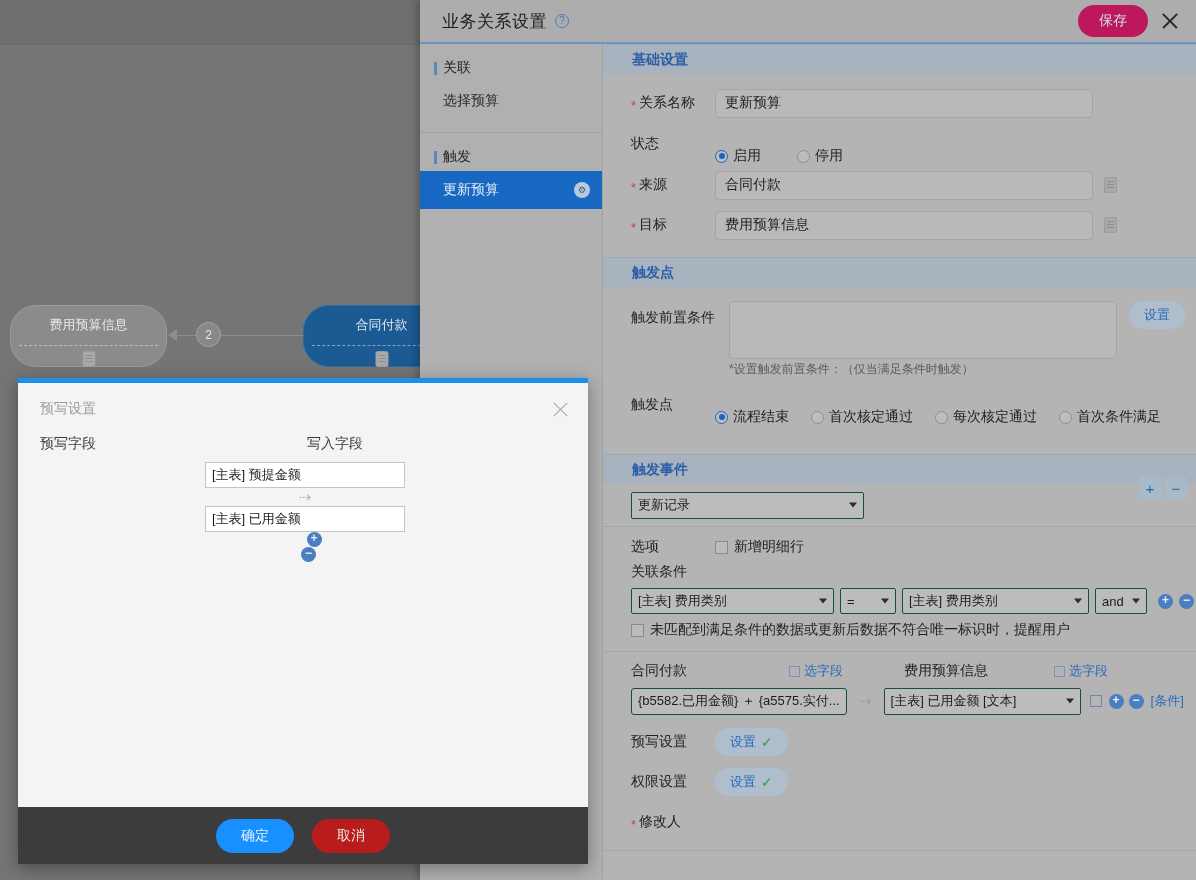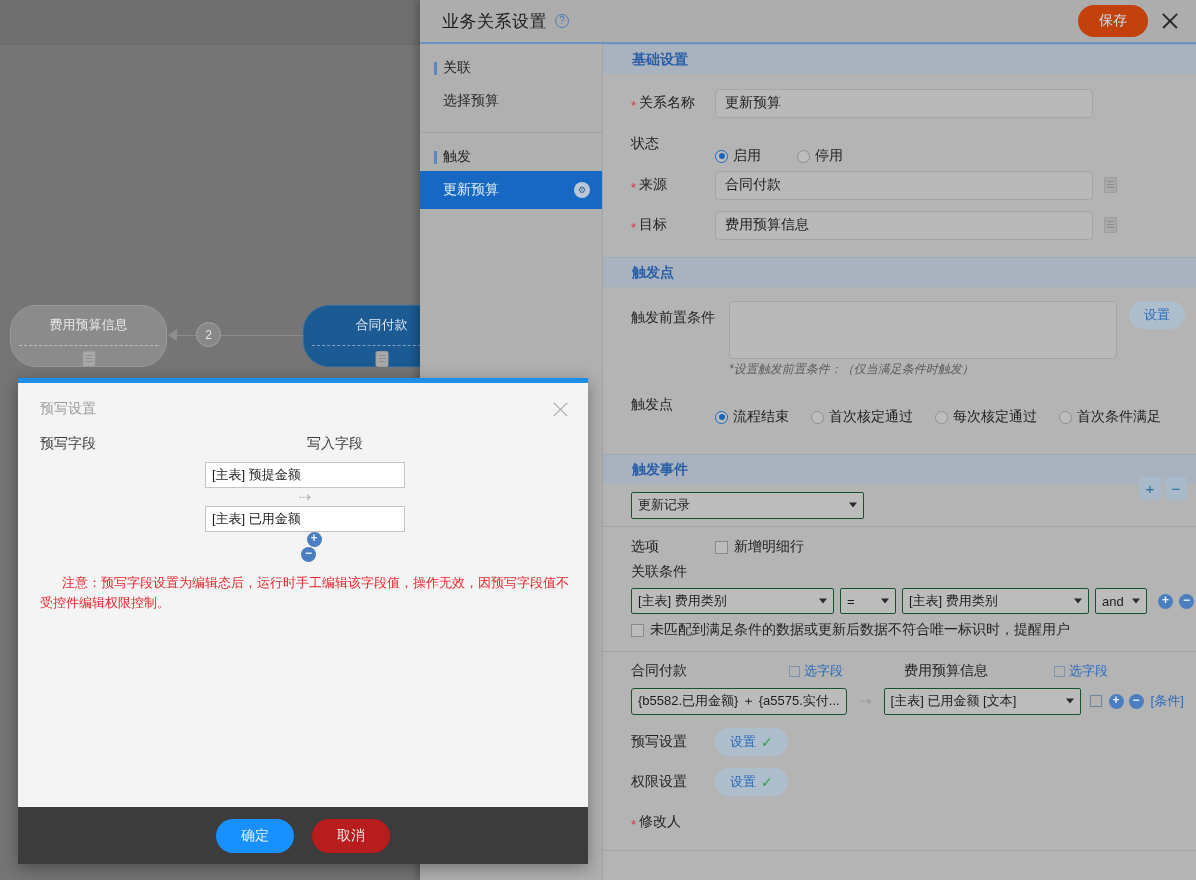--- a/index.html
+++ b/index.html
@@ -77,21 +77,21 @@
   #help-icon {
     width: 14px; height: 14px; border-radius: 50%;
     border: 1px solid #4a7dbb; color: #4a7dbb; font-size: 10px;
     display: inline-flex; align-items: center; justify-content: center;
     margin-left: 8px; line-height: 1;
   }
   #header-actions {
     margin-left: auto; display: flex; align-items: center; gap: 12px;
   }
   #save-button {
-    background: #c2410c; color: #cfe0f2; border: none; border-radius: 16px;
+    background: #be185d; color: #cfe0f2; border: none; border-radius: 16px;
     padding: 7px 21px; font-size: 14px; cursor: pointer;
     font-family: inherit;
   }
   #close-icon {
     width: 20px; height: 20px; position: relative; cursor: pointer;
     margin-right: 6px;
   }
   #close-icon:before, #close-icon:after {
     content: ""; position: absolute; left: 0; top: 9px;
     width: 20px; height: 1.5px; background: #2b2b2b;
@@ -213,21 +213,21 @@
     width: 0; height: 0; border-left: 4px solid transparent;
     border-right: 4px solid transparent; border-top: 5px solid #2b2b2b;
   }
   .sel-text { overflow: hidden; white-space: nowrap; text-overflow: ellipsis; }
   .circ-btn {
     width: 15px; height: 15px; border-radius: 50%; background: #4a7ec0;
     color: #e9f0f8; font-size: 12px; line-height: 13px; text-align: center;
     cursor: pointer; flex: none; font-weight: bold;
   }
   .hint {
-    font-size: 12px; color: #5d5d5d; padding-left: 126px; margin-top: 2px; font-style: italic;
+    font-size: 12px; color: #5d5d5d; padding-left: 126px; margin-top: 2px;
   }
   .link-blue { color: #2a6bbb; font-size: 13px; cursor: pointer; }
   .sep-line { border-bottom: 1px solid #a5a5a5; }
 
   
   #modal {
     position: absolute; left: 18px; top: 378px;
     width: 570px; height: 486px; background: #f4f4f4;
     border-top: 5px solid #1e8fe8;
     box-shadow: 0 4px 16px rgba(0,0,0,0.35);
@@ -529,20 +529,19 @@
       </span>
       <span class="mod-arrow">⇢</span>
       <span class="mod-select">
         <span class="sel-text">[主表] 已用金额</span>
         <span class="caret"></span>
       </span>
       <span class="circ-btn" style="margin-left:18px">+</span>
       <span class="circ-btn" style="margin-left:7px">−</span>
     </div>
 
-    <div class="mod-warn">注意：预写字段设置为编辑态后，运行时手工编辑该字段值，操作无效，因预写字段值不受控件编辑权限控制。</div>
   </div>
 
   <div id="modal-footer">
     <button class="mfoot-btn" id="modal-ok">确定</button>
     <button class="mfoot-btn" id="modal-cancel">取消</button>
   </div>
 </div>
 
 </body></html>

